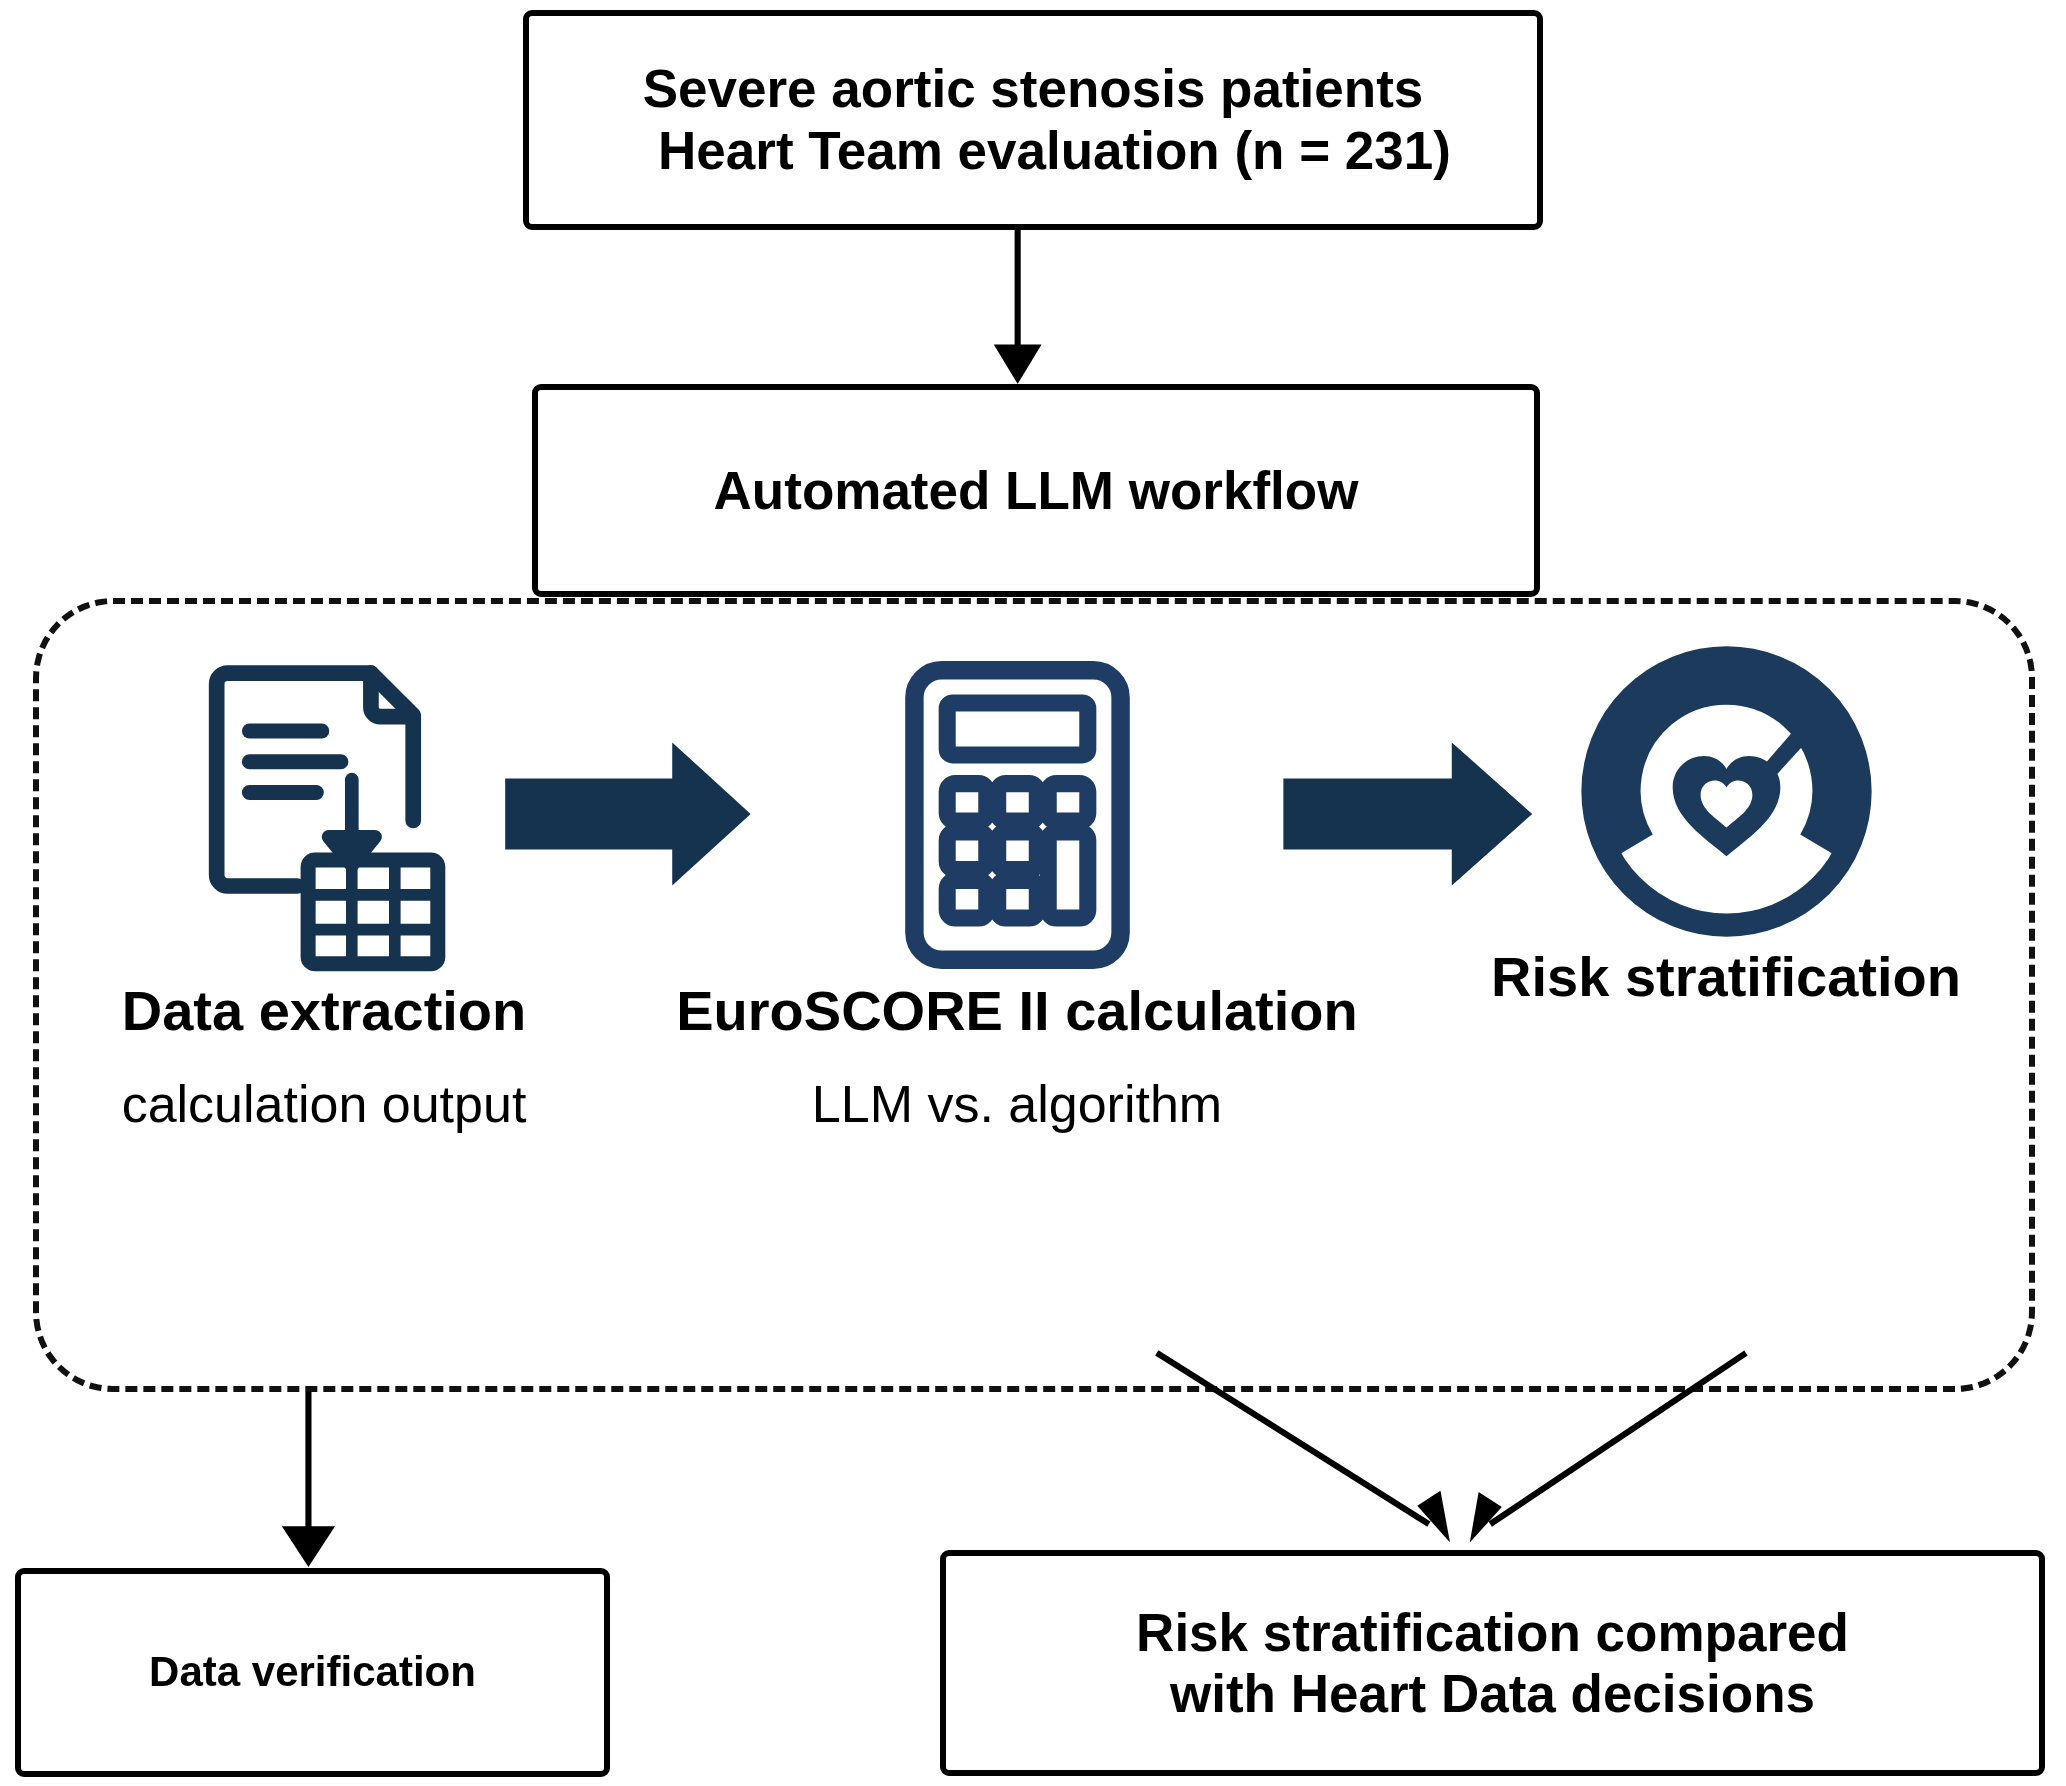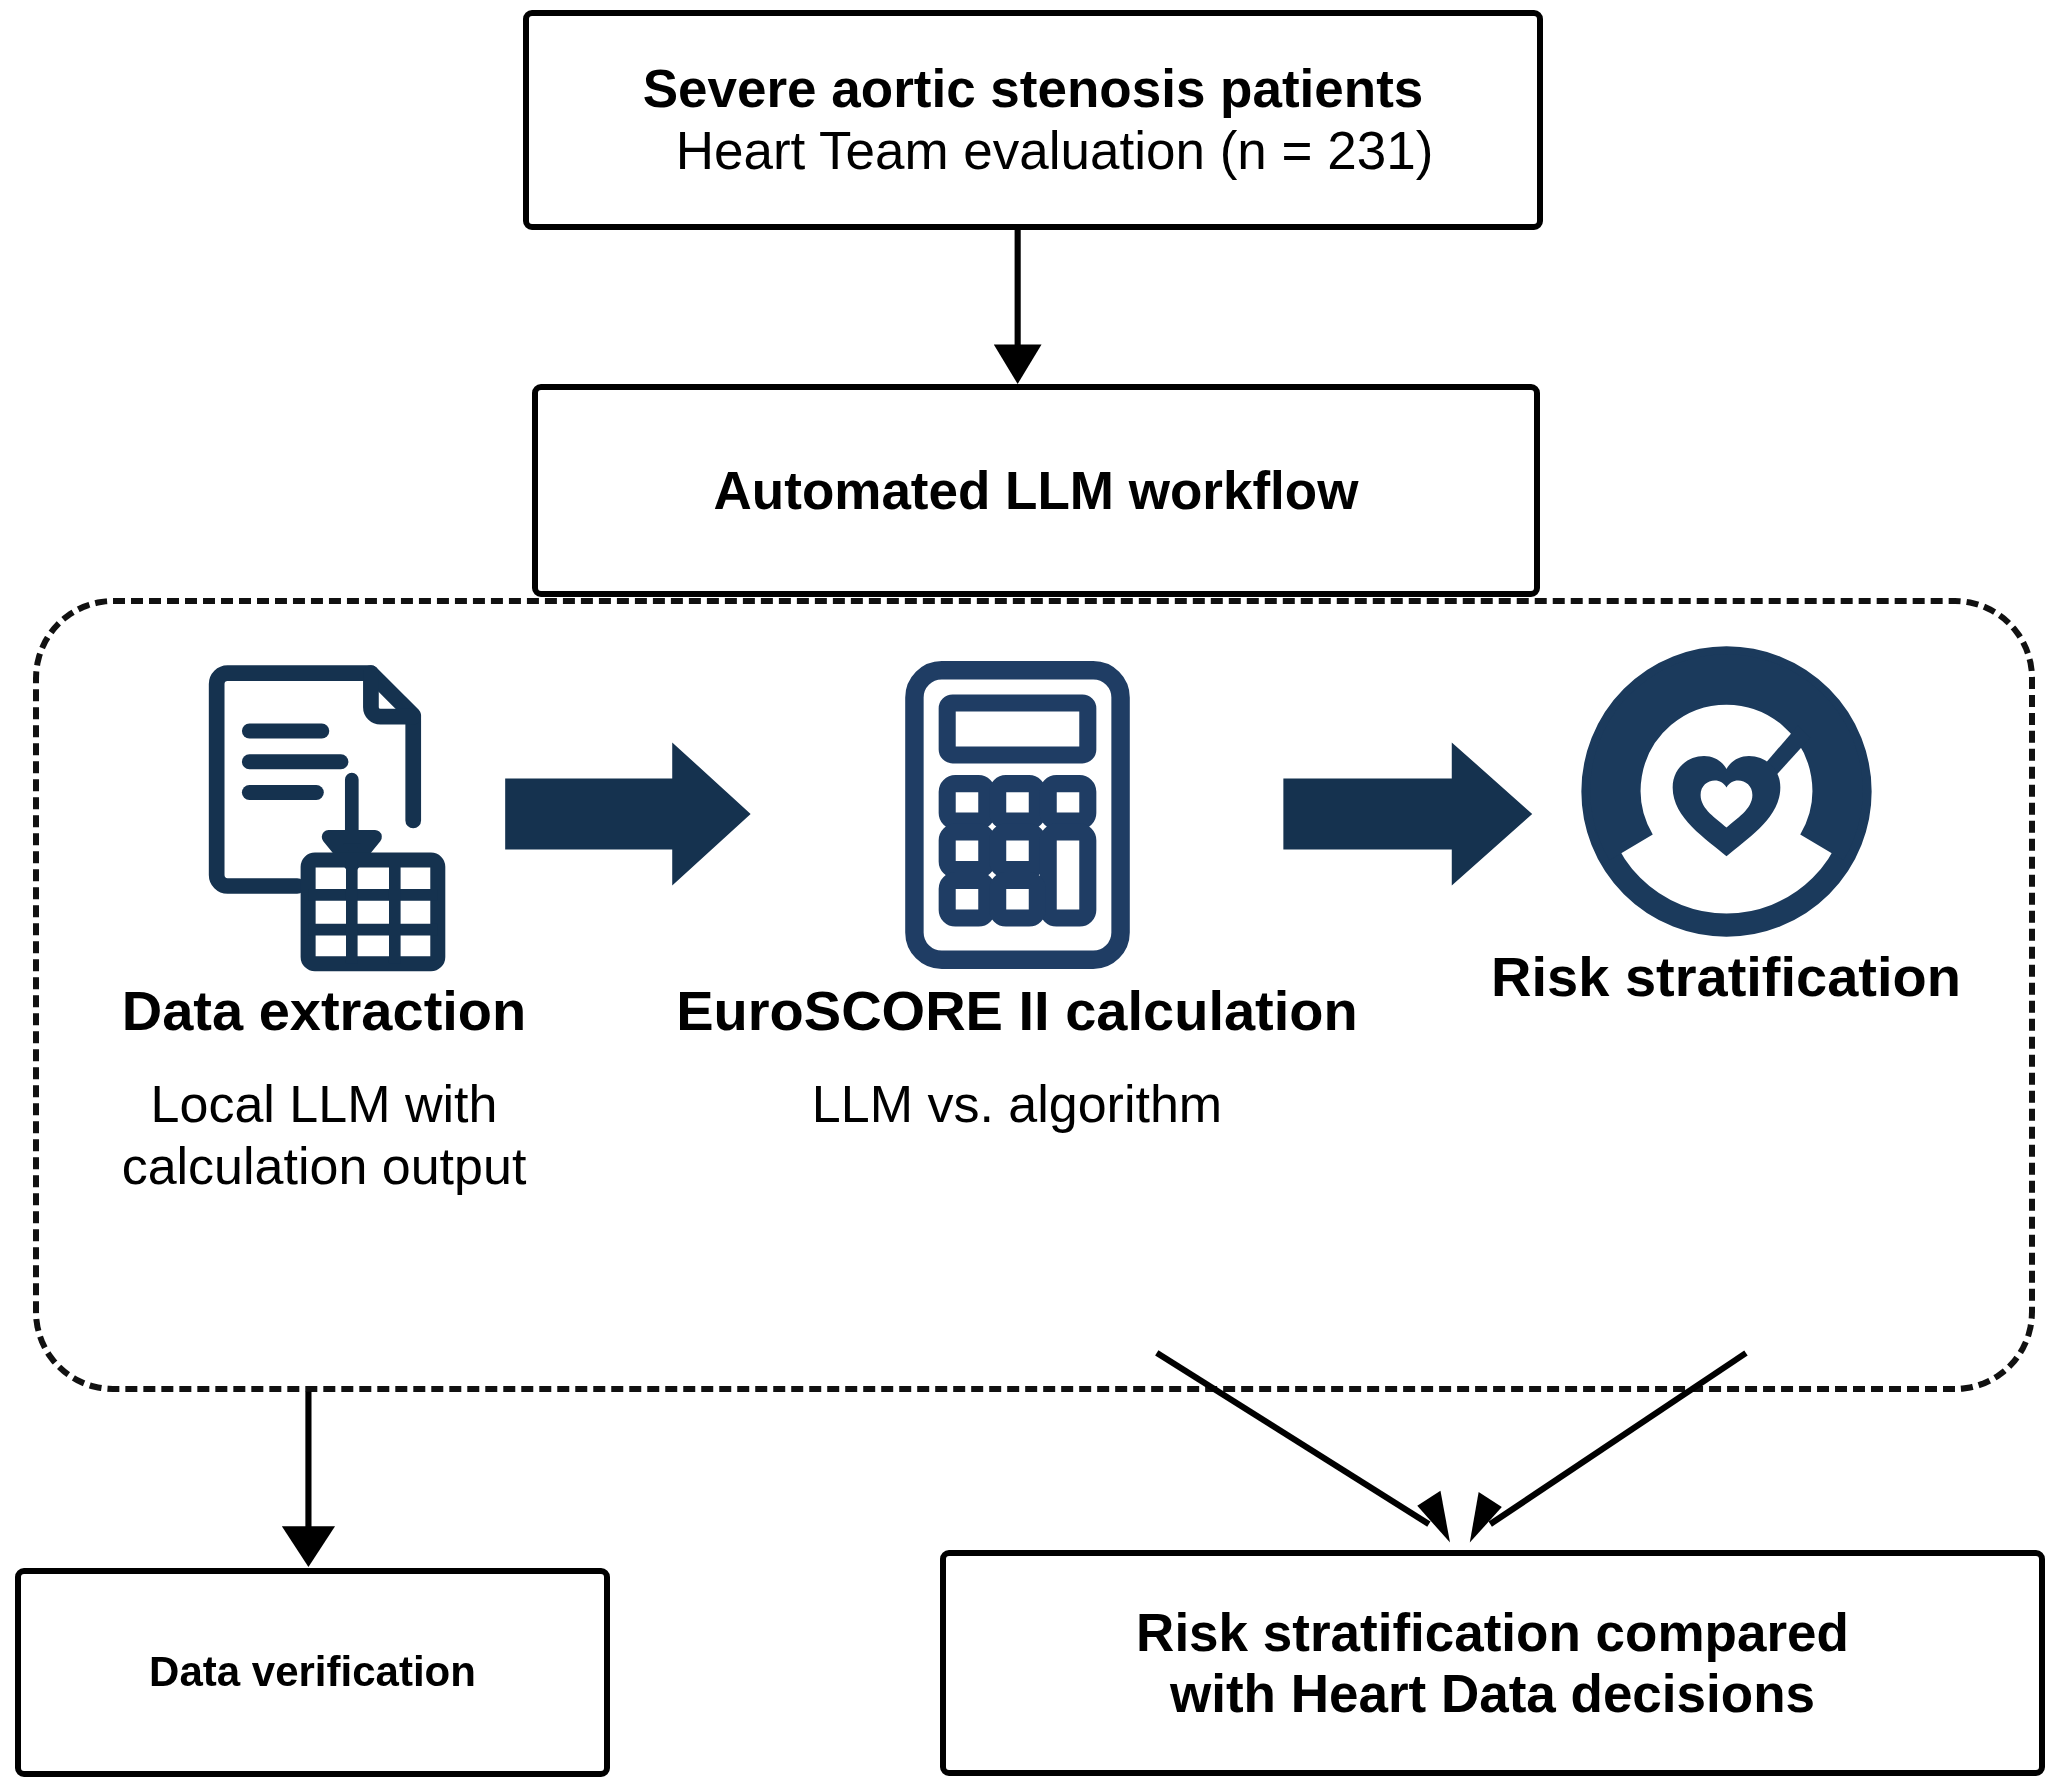--- a/index.html
+++ b/index.html
@@ -29,21 +29,21 @@
     justify-content: center;
     text-align: center;
     z-index: 3;
   }
   .node .ln {
     display: block;
     line-height: 1.16;
     white-space: nowrap;
   }
   .bold  { font-weight: bold; }
-  .reg   { font-weight: normal; margin-left: 43px; }
+  .reg   { font-weight: bold; margin-left: 43px; }
 
   
   #node-cohort {
     left: 523px;  top: 9.5px;   width: 1020px; height: 220px;
     font-size: 53px;
   }
   #node-workflow {
     left: 532px;  top: 384px;  width: 1008px; height: 213px;
     font-size: 53px;
   }
@@ -159,21 +159,20 @@
 
       <rect x="176" y="296" width="190" height="152" rx="10" ry="10" fill="none" stroke="#15324f" stroke-width="22"></rect>
       <line x1="176" y1="347" x2="366" y2="347" stroke="#15324f" stroke-width="17"></line>
       <line x1="176" y1="398" x2="366" y2="398" stroke="#15324f" stroke-width="17"></line>
       <line x1="240" y1="296" x2="240" y2="448" stroke="#15324f" stroke-width="17"></line>
       <line x1="303" y1="296" x2="303" y2="448" stroke="#15324f" stroke-width="17"></line>
     </svg>
   </span>
   <span class="step-title">Data extraction</span>
   <span class="step-sub">
-    <span class="ln">Local LLM with</span>
     <span class="ln">calculation output</span>
   </span>
 </div>
 
 <span class="block-arrow" id="arrow-extract-to-calc">
   <svg width="273" height="150" viewBox="0 0 400 220" xmlns="http://www.w3.org/2000/svg">
     <path d="M 25 58 L 270 58 L 270 5 L 385 110 L 270 215 L 270 162 L 25 162 Z" fill="#15324f"></path>
   </svg>
 </span>
 

